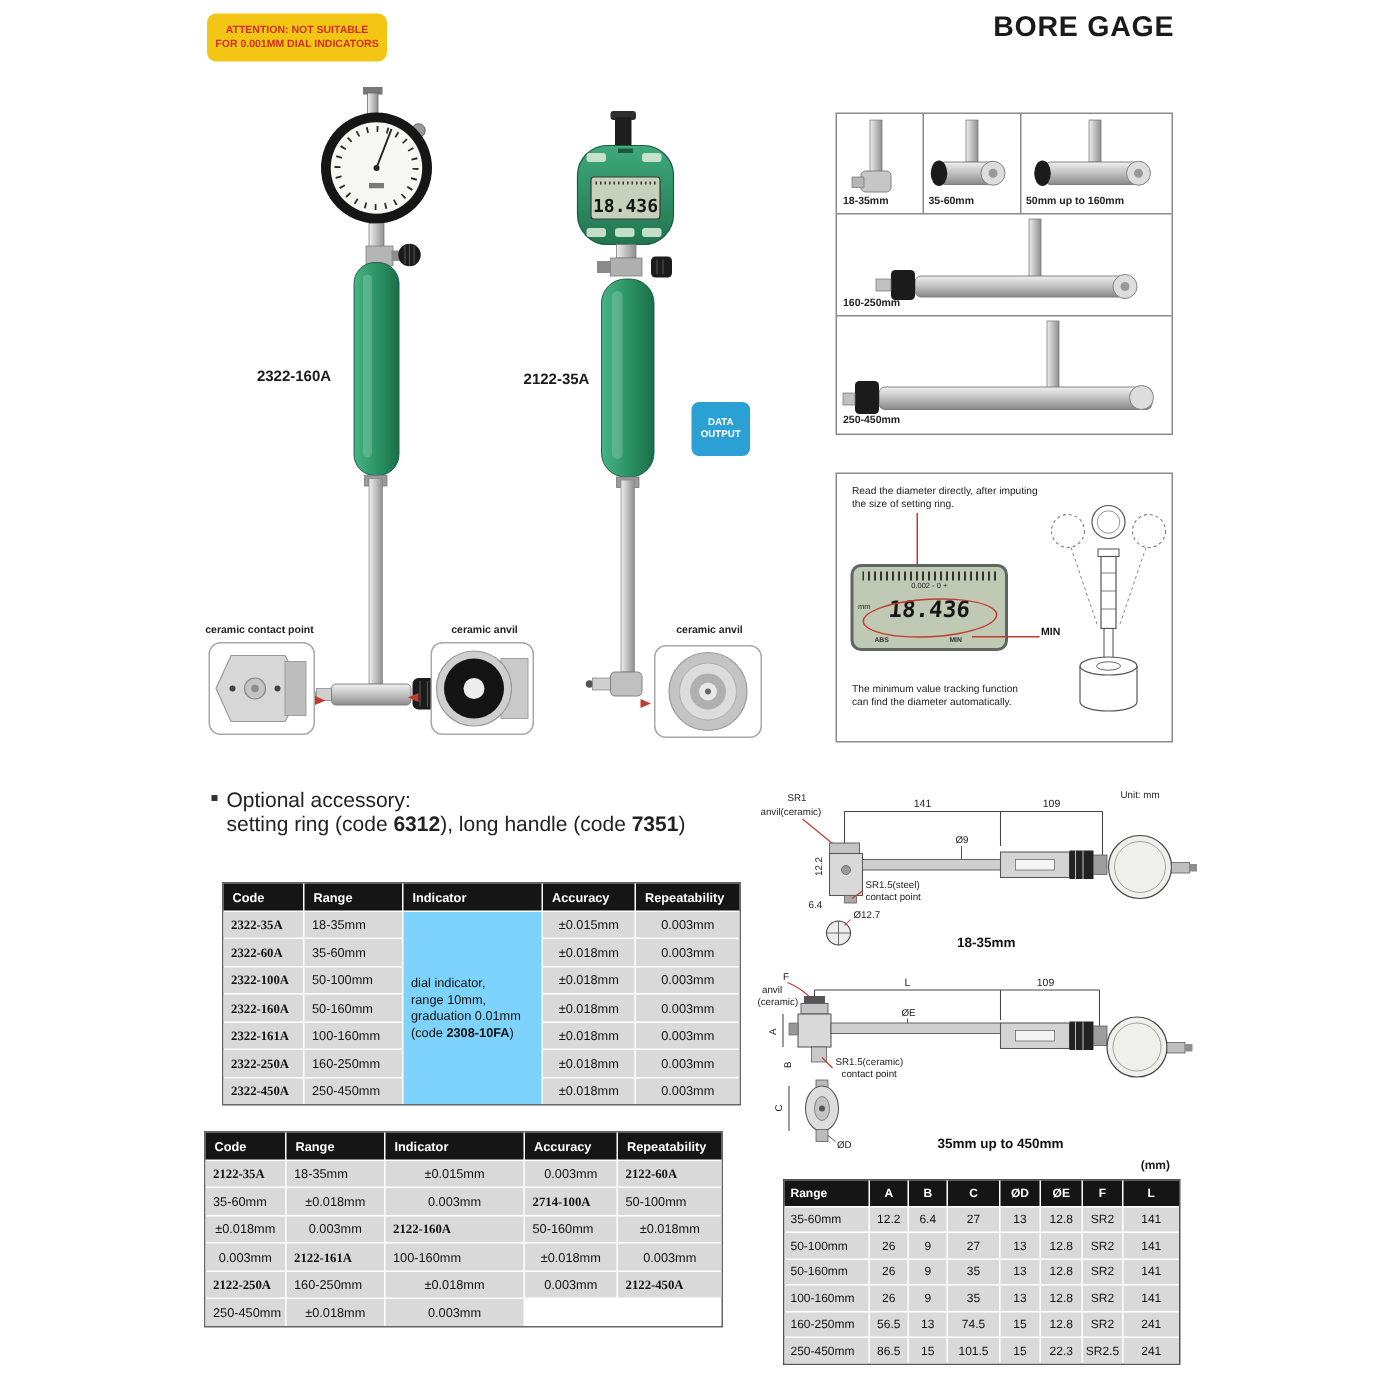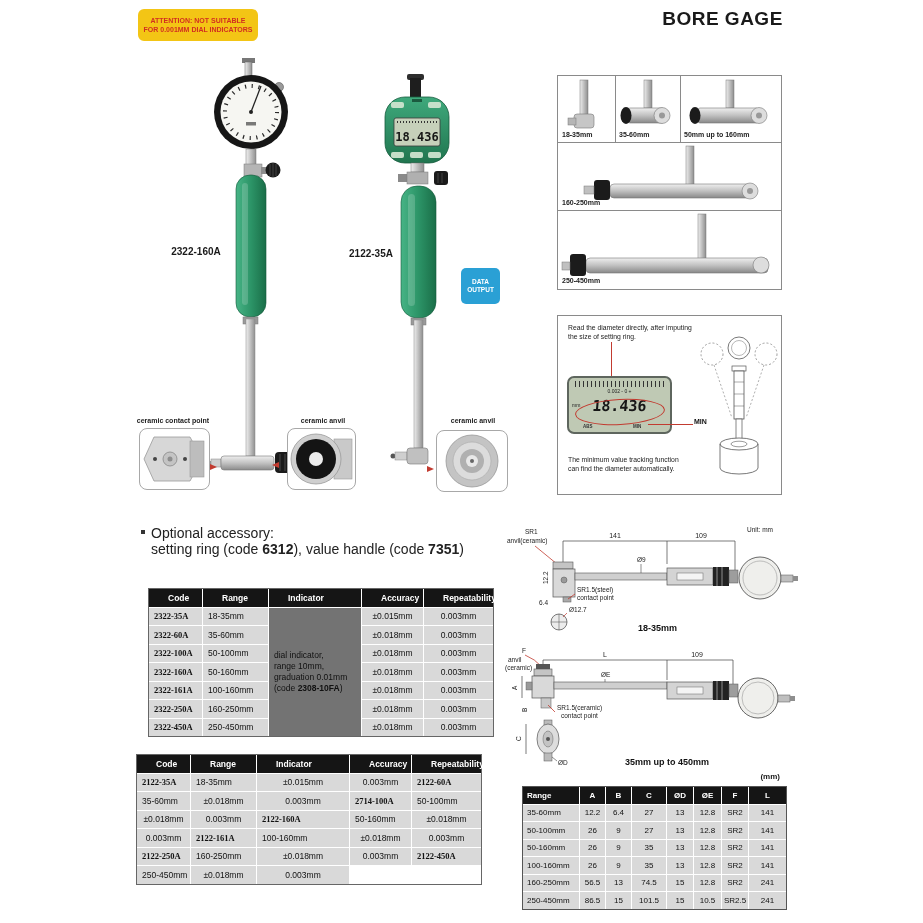--- a/index.html
+++ b/index.html
@@ -43,25 +43,25 @@
        border-radius:50%;transform:rotate(-3deg);}
   .redline{position:absolute;background:#c23b30;}
   .min-callout{position:absolute;left:136px;top:102px;font-size:7px;font-weight:700;color:#111;}
   
   .acc{font-size:14px;color:#222;}
   .bullet{left:141px;top:530px;width:4px;height:4px;background:#333;}
   
   .spec{position:absolute;display:grid;grid-template-columns:53px 65px 92px 61px 69px;
         grid-auto-rows:17.5px;gap:1px;background:#fff;border:1px solid #666;
         font-size:8.5px;color:#111;}
-  .spec .sh{background:#151515;color:#fff;font-weight:700;display:flex;align-items:center;padding-left:19px;}
+  .spec .sh{background:#151515;color:#fff;font-weight:700;display:flex;align-items:center;padding-left:6px;}
   .spec .sc{background:#d9d9d9;display:flex;align-items:center;padding-left:5px;}
   .spec .num{justify-content:center;padding-left:0;}
   .spec .code{font-weight:700;font-family:Liberation Serif, serif;}
-  .spec .ind{grid-column:3;grid-row:2 / span 7;background:#737373;display:flex;flex-direction:column;
+  .spec .ind{grid-column:3;grid-row:2 / span 7;background:#7dd3fc;display:flex;flex-direction:column;
         justify-content:center;padding-left:5px;line-height:11px;}
   
   .dim{position:absolute;left:522px;top:786px;display:grid;
        grid-template-columns:56px 25px 25px 34px 26px 27px 26px 37px;
        grid-auto-rows:16.5px;gap:1px;background:#fff;border:1px solid #555;font-size:8px;color:#111;}
   .dim .dh{background:#151515;color:#fff;font-weight:700;display:flex;align-items:center;justify-content:center;}
   .dim .dh.rl{justify-content:flex-start;padding-left:4px;}
   .dim .dc{background:#d9d9d9;display:flex;align-items:center;justify-content:center;}
   .dim .dc.rl{justify-content:flex-start;padding-left:4px;}
   .mmnote{left:740px;top:772px;width:40px;text-align:right;font-size:8px;font-weight:700;}
@@ -331,21 +331,21 @@
       <ellipse cx="39" cy="122" rx="19" ry="6" fill="#fff" stroke="#555" stroke-width=".8"></ellipse>
       <ellipse cx="39" cy="122" rx="8" ry="2.8" fill="none" stroke="#555" stroke-width=".6"></ellipse>
       <line x1="20" y1="122" x2="20" y2="146" stroke="#555" stroke-width=".8"></line>
       <line x1="58" y1="122" x2="58" y2="146" stroke="#555" stroke-width=".8"></line>
       <path d="M20,146 A19,6 0 0 0 58,146" fill="none" stroke="#555" stroke-width=".8"></path>
     </svg>
   </div>
 
   <div class="abs bullet"></div>
   <div class="abs acc" style="left:151px;top:525px">Optional accessory:</div>
-  <div class="abs acc" style="left:151px;top:541px"><span>setting ring (code </span><b>6312</b><span>), value handle (code </span><b>7351</b><span>)</span></div>
+  <div class="abs acc" style="left:151px;top:541px"><span>setting ring (code </span><b>6312</b><span>), long handle (code </span><b>7351</b><span>)</span></div>
 
   <div class="spec" style="left:148px;top:588px">
     <div class="sh">Code</div>
     <div class="sh">Range</div>
     <div class="sh">Indicator</div>
     <div class="sh">Accuracy</div>
     <div class="sh">Repeatability</div>
     <div class="ind">
       <div>dial indicator,</div>
       <div>range 10mm,</div>
@@ -561,18 +561,18 @@
     <div class="dc">74.5</div>
     <div class="dc">15</div>
     <div class="dc">12.8</div>
     <div class="dc">SR2</div>
     <div class="dc">241</div>
     <div class="dc rl">250-450mm</div>
     <div class="dc">86.5</div>
     <div class="dc">15</div>
     <div class="dc">101.5</div>
     <div class="dc">15</div>
-    <div class="dc">10.5</div>
+    <div class="dc">22.3</div>
     <div class="dc">SR2.5</div>
     <div class="dc">241</div>
   </div>
 
 </div>
 
 </body></html>

